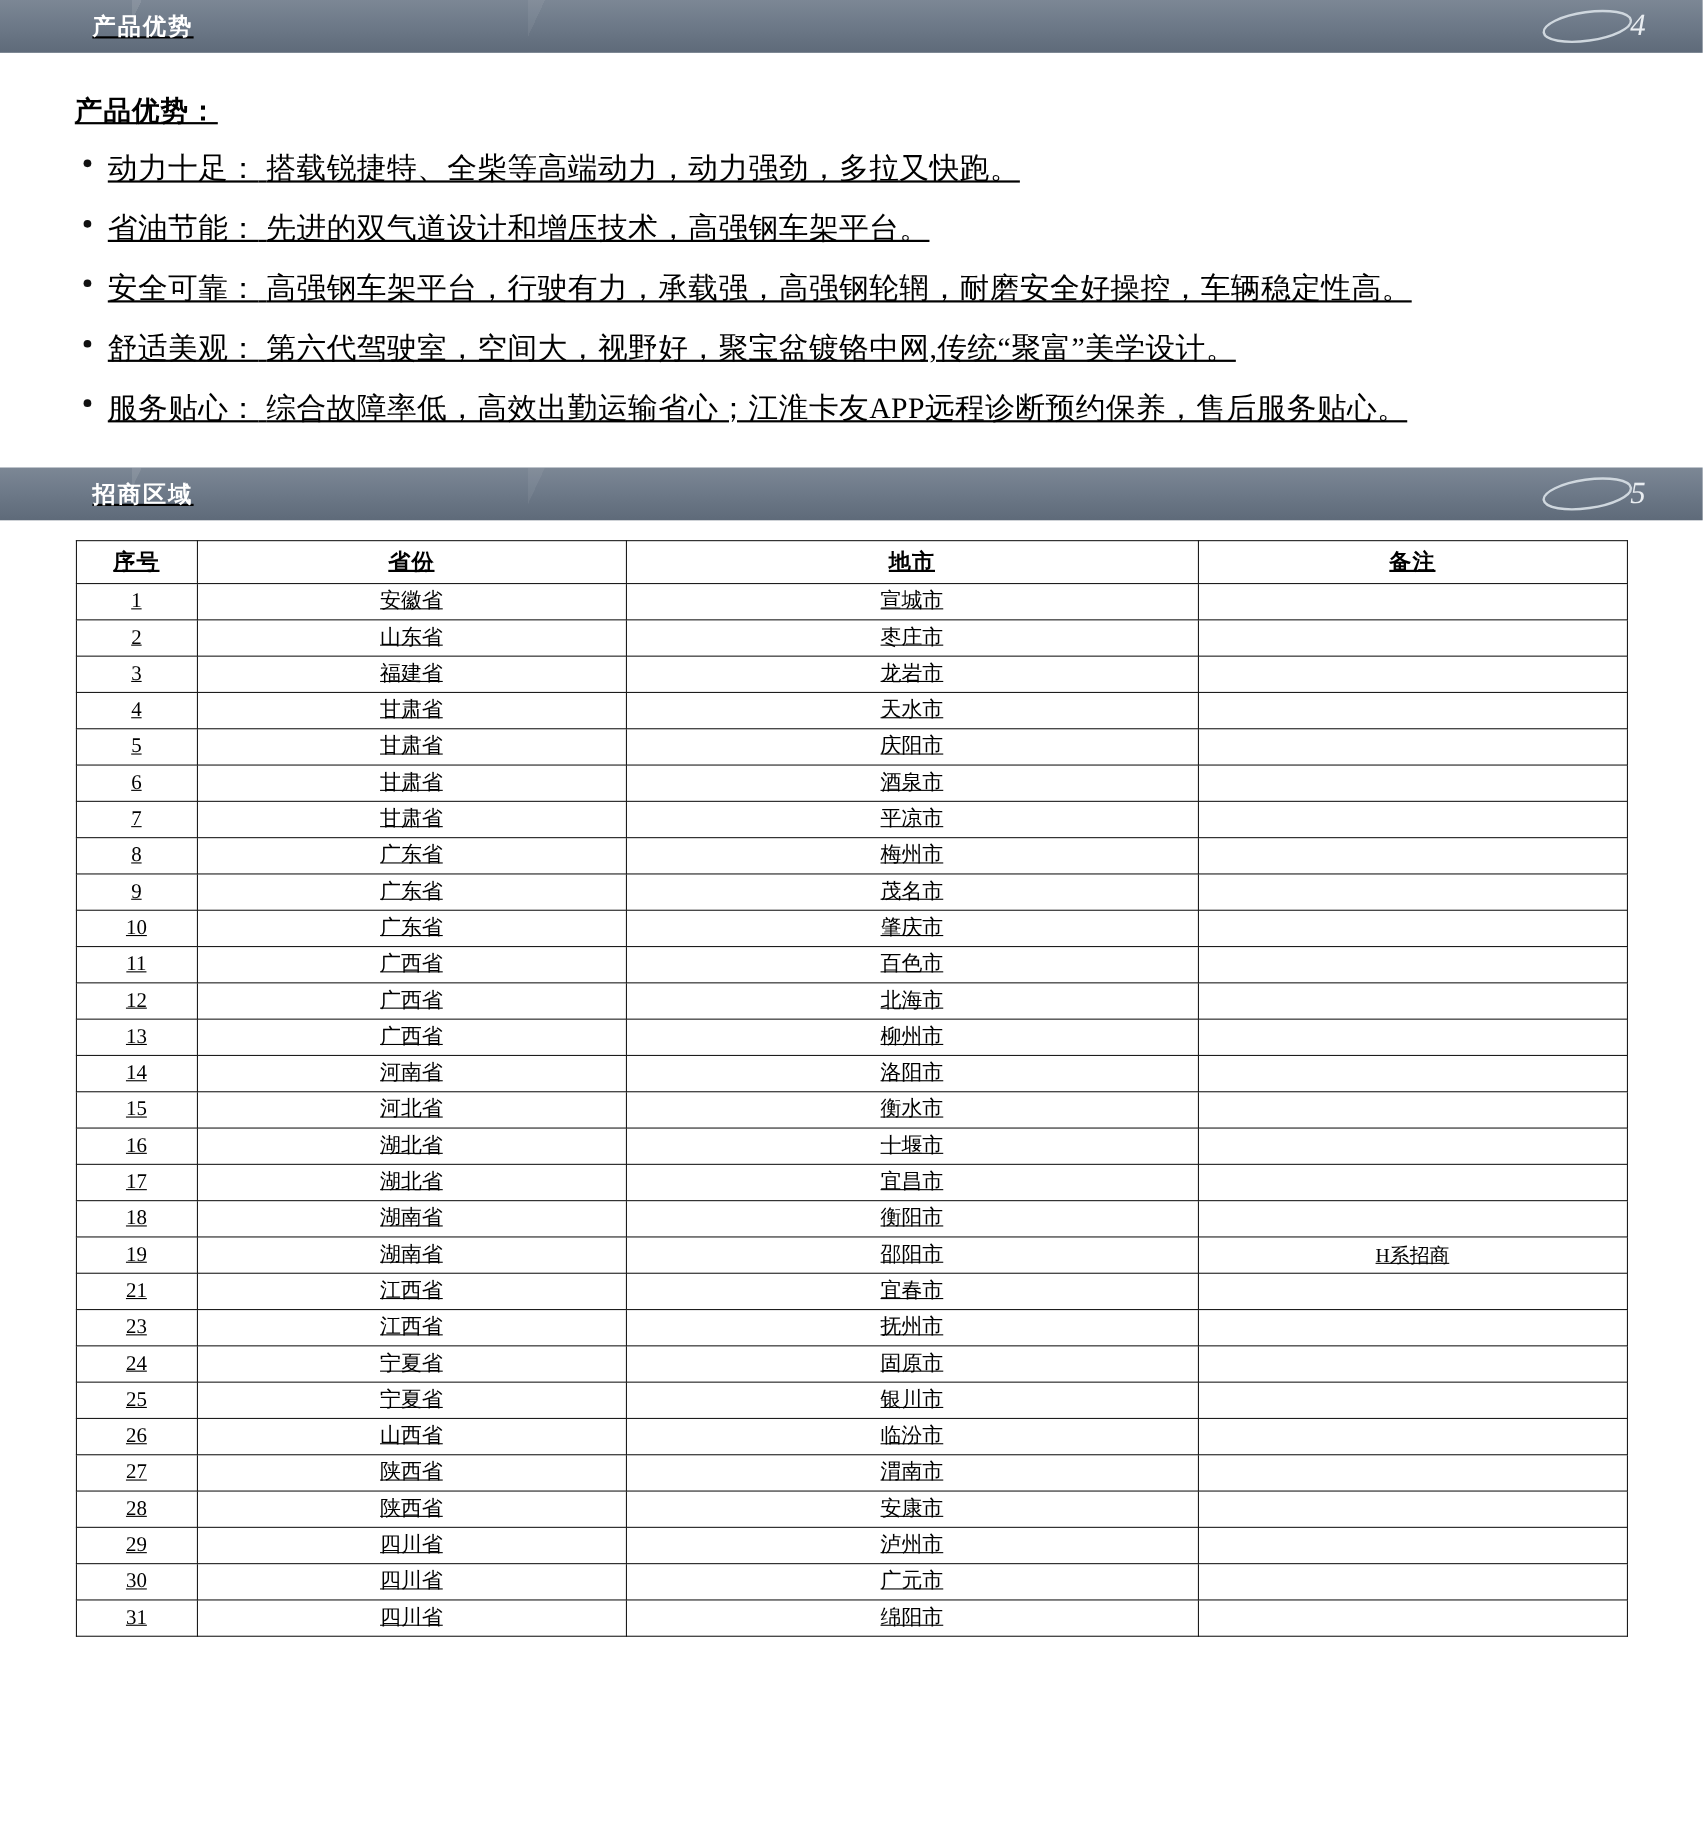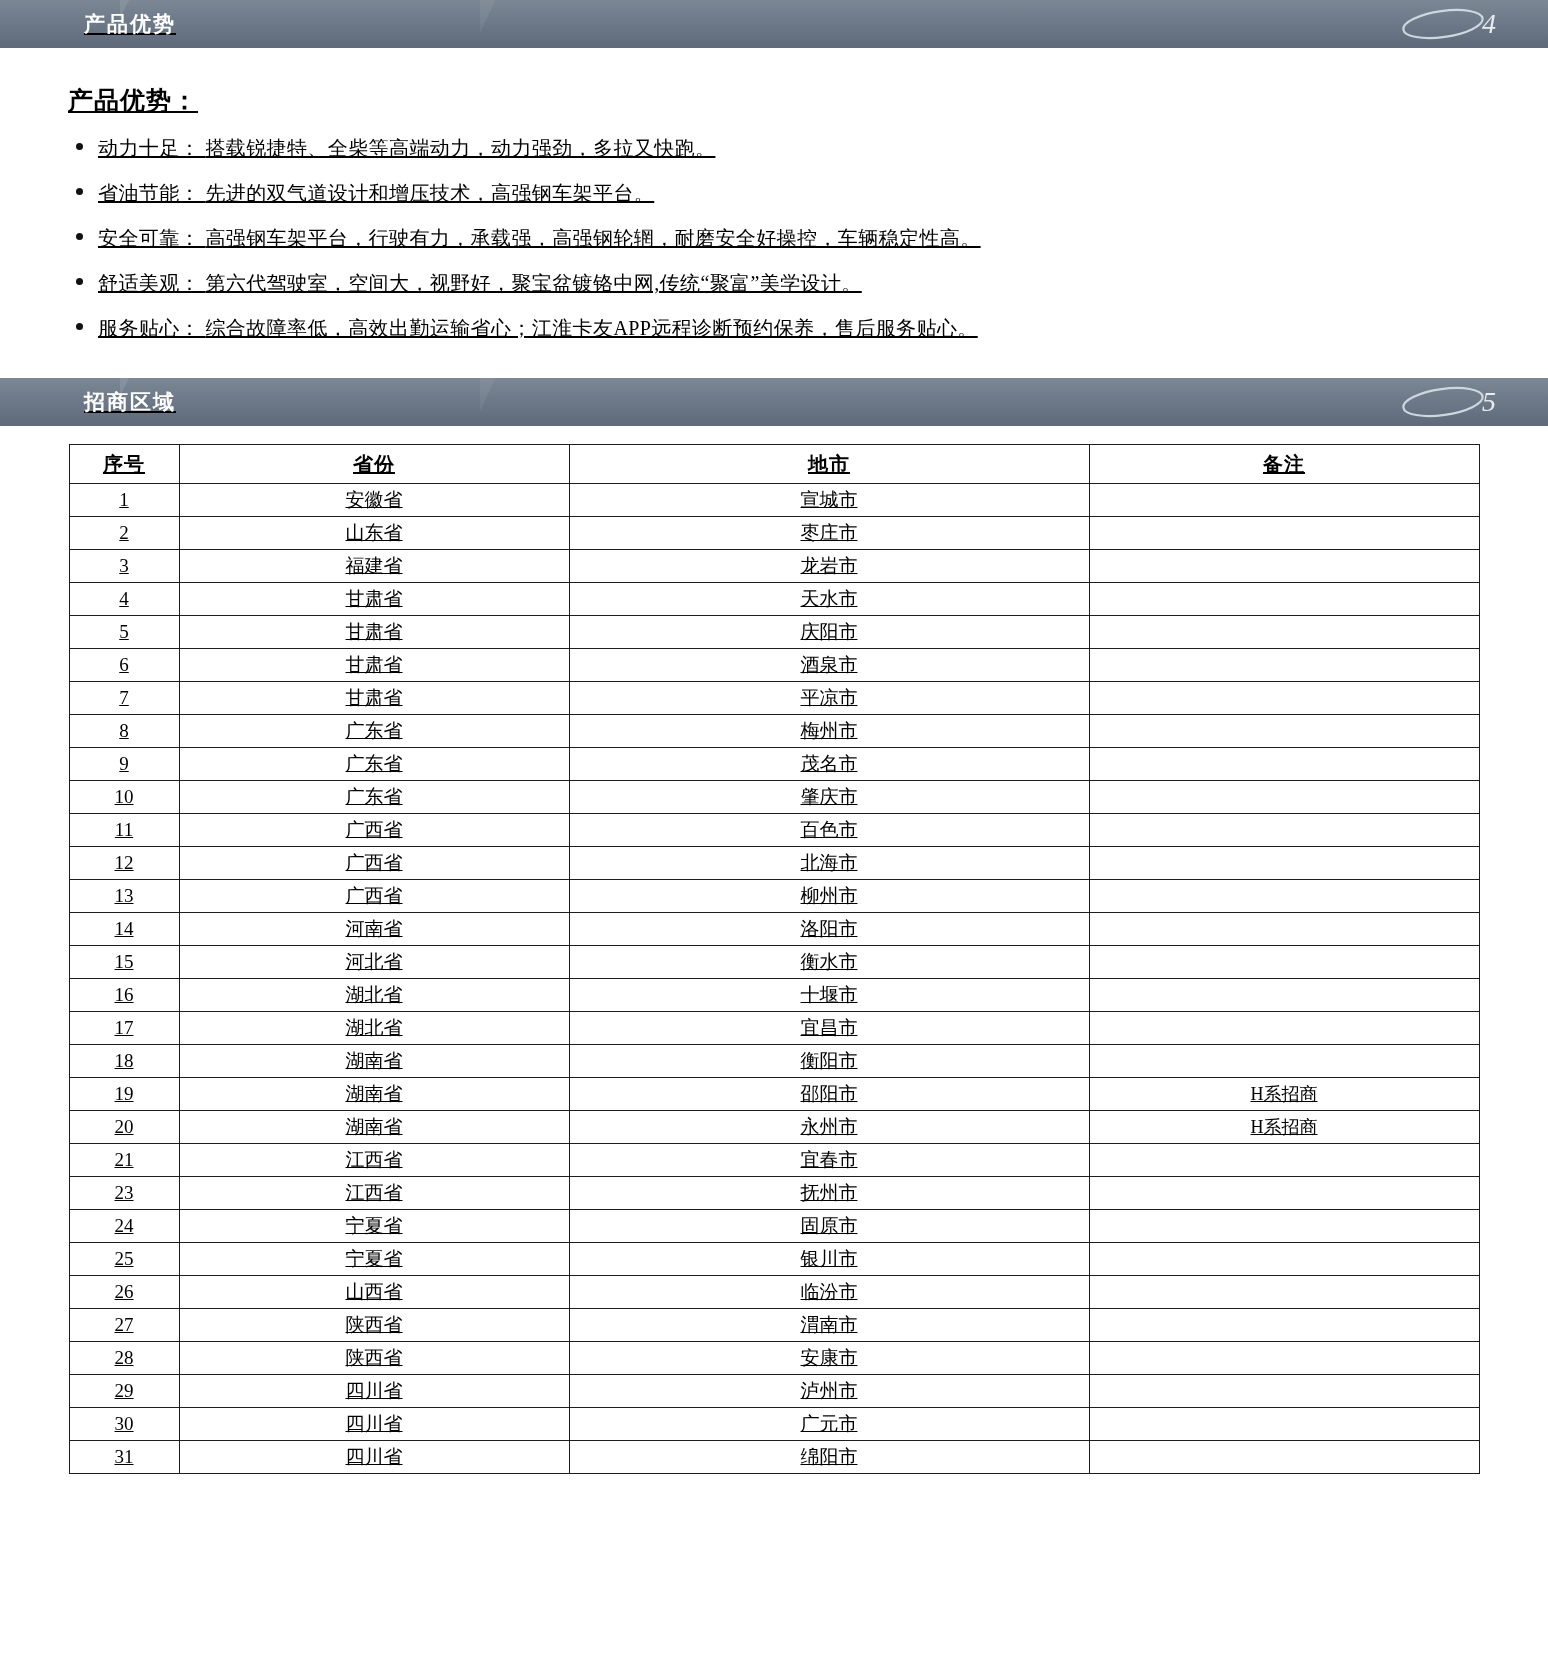--- a/index.html
+++ b/index.html
@@ -85,21 +85,21 @@
     letter-spacing: 1px;
   }
   .adv-list {
     margin: 0;
     padding: 0;
     list-style: none;
   }
   .adv-list li {
     position: relative;
     margin: 0 0 18px 98px;
-    font-size: 20px;
+    font-size: 27px;
     line-height: 1.35;
     letter-spacing: 0.4px;
   }
   .adv-list li .bullet {
     position: absolute;
     left: -22px;
     top: 0.38em;
     width: 7px;
     height: 7px;
     border-radius: 50%;
@@ -327,26 +327,20 @@
             <td>衡阳市</td>
             <td class="note"></td>
           </tr>
           <tr>
             <td class="num">19</td>
             <td>湖南省</td>
             <td>邵阳市</td>
             <td class="note">H系招商</td>
           </tr>
           <tr>
-            <td class="num">20</td>
-            <td>湖南省</td>
-            <td>永州市</td>
-            <td class="note">H系招商</td>
-          </tr>
-          <tr>
             <td class="num">21</td>
             <td>江西省</td>
             <td>宜春市</td>
             <td class="note"></td>
           </tr>
           <tr>
             <td class="num">23</td>
             <td>江西省</td>
             <td>抚州市</td>
             <td class="note"></td>

